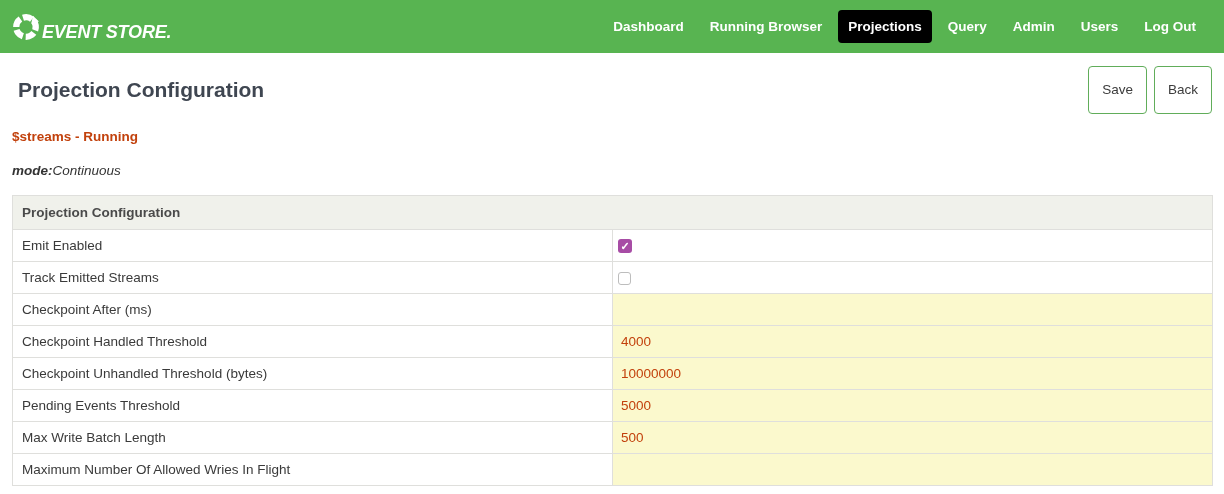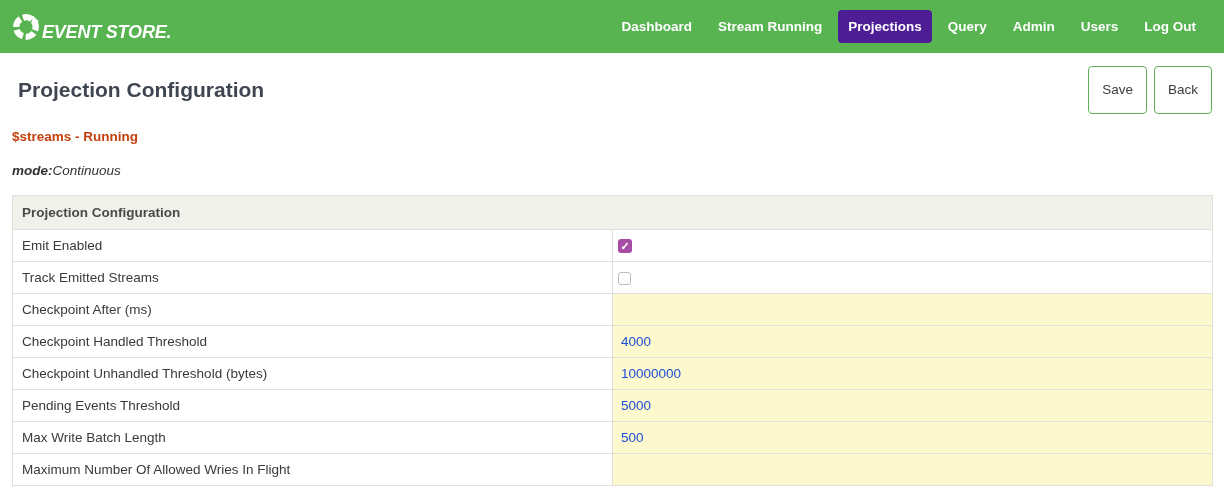--- a/index.html
+++ b/index.html
@@ -21,21 +21,21 @@
   .logo svg { width: 32px; height: 32px; display: block; }
   .brand {
     color: #fff; font-weight: bold; font-style: italic;
     font-size: 18px; letter-spacing: -0.2px;
   }
   .nav { margin-left: auto; display: flex; align-items: center; gap: 6px; }
   .nav-item {
     color: #ffffff; font-weight: bold; font-size: 13.5px;
     padding: 9px 10px; border-radius: 4px; cursor: pointer; white-space: nowrap;
   }
-  .nav-item.active { background: #4c1d95; }
+  .nav-item.active { background: #000000; }
 
   
   .content { padding: 0 12px; }
   .page-header {
     display: flex; align-items: center; justify-content: space-between;
     margin-top: 19px; height: 36px;
   }
   .page-title {
     font-size: 21px; font-weight: bold; color: #3F4651;
     margin: 0 0 0 6px;
@@ -67,21 +67,21 @@
   }
   .cfg-table td.label {
     width: 789px; padding: 8px 9px; height: 14px;
     font-size: 13.5px; color: #3A3A3A; background: #fff;
   }
   .cfg-table td.control { padding: 0; height: 32px; background: #fff; }
   .cfg-table td.checkbox-cell { padding: 0 0 0 5px; }
   .cfg-input {
     display: block; width: 100%; height: 31px;
     border: none; outline: none; background: #FBF9CD;
-    font-size: 13.5px; color: #1d4ed8; font-family: inherit;
+    font-size: 13.5px; color: #c2410c; font-family: inherit;
     padding: 0 8px;
   }
   .checkbox {
     display: inline-block; width: 14px; height: 14px;
     border-radius: 3px; vertical-align: middle;
   }
   .checkbox.checked {
     background: #A74CA5; color: #ffffff;
     font-size: 11px; line-height: 14px; text-align: center; font-weight: bold;
     cursor: pointer;
@@ -99,21 +99,21 @@
     <span>
       <svg viewBox="0 0 36 36">
         <circle cx="18" cy="18" r="11" fill="none" stroke="#ffffff" stroke-width="7" stroke-dasharray="10.5 3.2" stroke-linecap="butt" transform="rotate(-35 18 18)"></circle>
         <path d="M23 4 L31 9 L23 13 Z" fill="#ffffff" transform="rotate(12 18 18)"></path>
       </svg>
     </span>
     <span class="brand">EVENT STORE.</span>
   </div>
   <div class="nav">
       <div class="nav-item">Dashboard</div>
-      <div class="nav-item">Stream Running</div>
+      <div class="nav-item">Running Browser</div>
       <div class="nav-item active">Projections</div>
       <div class="nav-item">Query</div>
       <div class="nav-item">Admin</div>
       <div class="nav-item">Users</div>
       <div class="nav-item">Log Out</div>
     </div>
 </div>
 
 <div class="content">
   <div class="page-header">

